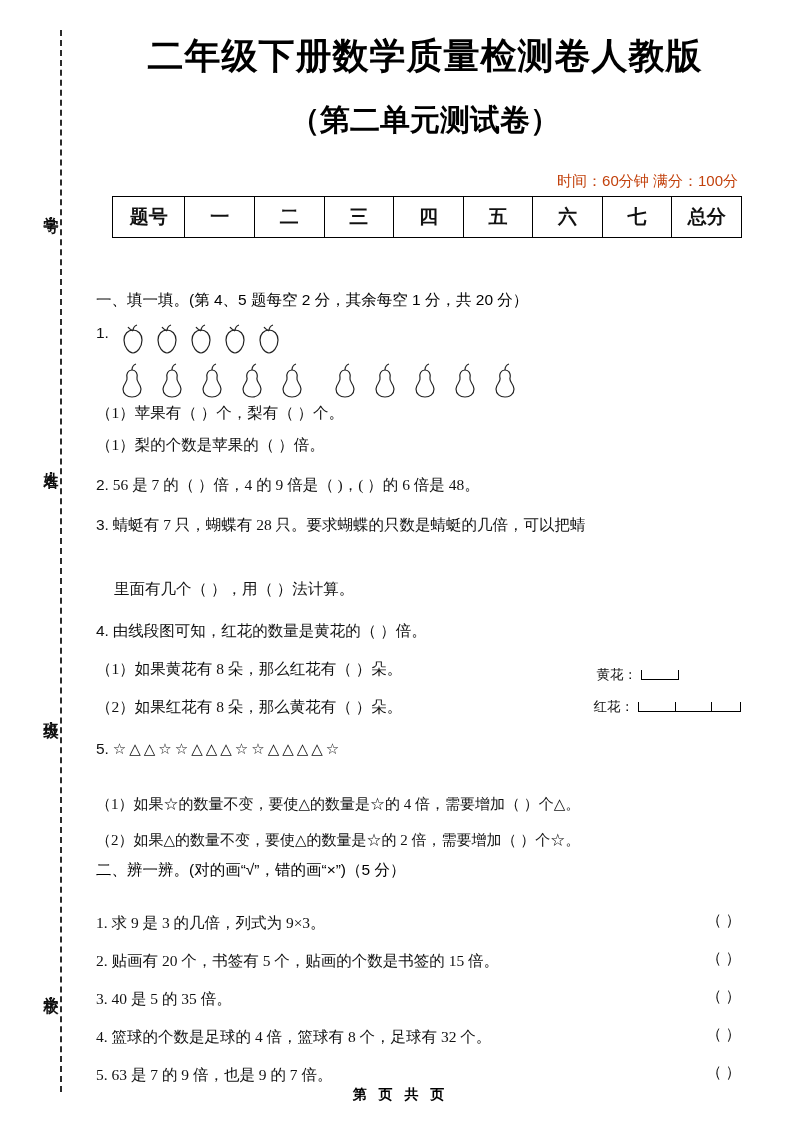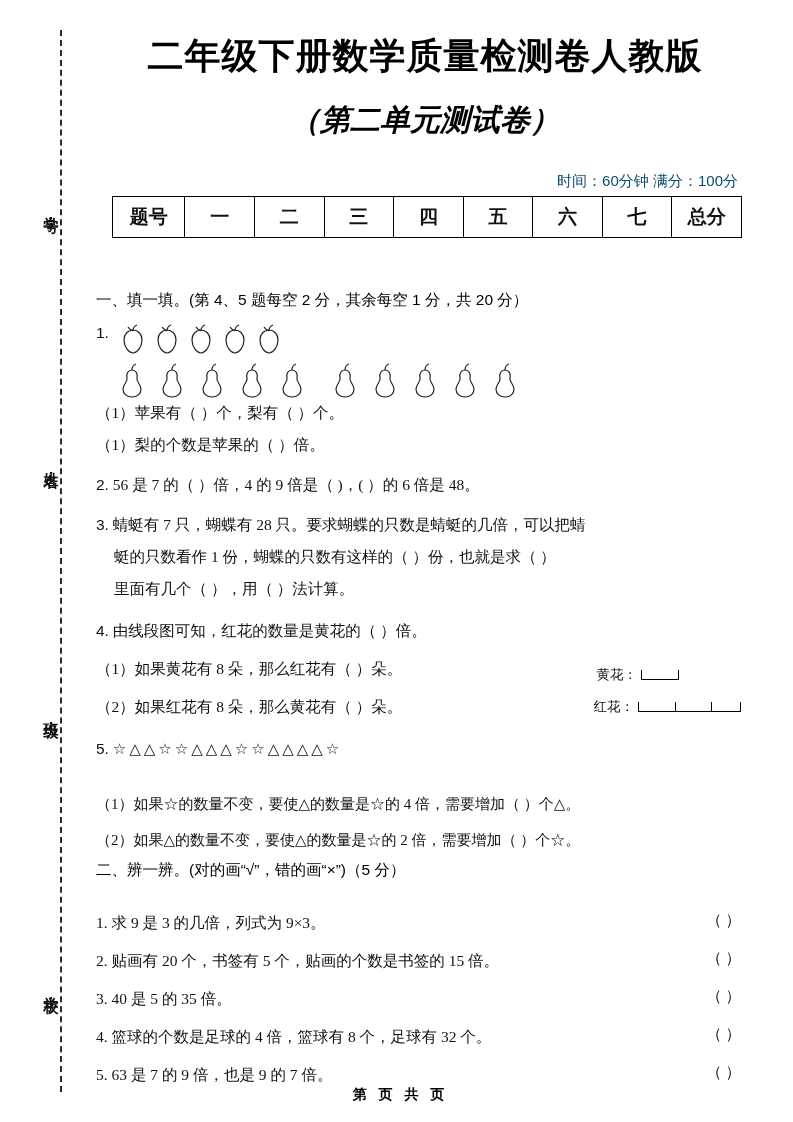--- a/index.html
+++ b/index.html
@@ -32,27 +32,27 @@
 
   
   .title{
     position:absolute;left:95px;top:32px;width:660px;
     text-align:center;font-family:"Liberation Sans","DejaVu Sans",sans-serif;
     font-weight:bold;font-size:36px;letter-spacing:1px;color:#000;
   }
   .subtitle{
     position:absolute;left:95px;top:100px;width:660px;
     text-align:center;font-family:"Liberation Sans","DejaVu Sans",sans-serif;
-    font-weight:bold;font-size:30px;color:#000;font-style:italic;
+    font-weight:bold;font-size:30px;color:#000;
   }
 
   .timeline{
     position:absolute;right:55px;top:172px;
     font-size:15px;font-family:"Liberation Sans","DejaVu Sans",sans-serif;
-    color:#0c4a6e;
+    color:#c2410c;
     margin-left:48px;
   }
 
   
   table.score{
     position:absolute;left:112px;top:196px;
     border-collapse:collapse;width:630px;
   }
   table.score td{
     border:1.5px solid #000;height:38px;text-align:center;
@@ -230,21 +230,20 @@
 
   <div class="q" style="top:472px;">
     <span class="num">2.</span>
     <span>56 是 7 的（        ）倍，4 的 9 倍是（        )，(        ）的 6 倍是 48。</span>
   </div>
 
   <div class="q" style="top:512px;">
     <span class="num">3.</span>
     <span>蜻蜓有 7 只，蝴蝶有 28 只。要求蝴蝶的只数是蜻蜓的几倍，可以把蜻</span>
   </div>
-  <div class="q" style="top:544px;left:114px;">蜓的只数看作 1 份，蝴蝶的只数有这样的（        ）份，也就是求（        ）</div>
   <div class="q" style="top:576px;left:114px;">里面有几个（        ），用（        ）法计算。</div>
 
   <div class="q" style="top:618px;">
     <span class="num">4.</span>
     <span>由线段图可知，红花的数量是黄花的（        ）倍。</span>
   </div>
   <div class="q" style="top:656px;">（1）如果黄花有 8 朵，那么红花有（        ）朵。</div>
   <div class="q" style="top:694px;">（2）如果红花有 8 朵，那么黄花有（        ）朵。</div>
 
   <div class="flowerdiag">

